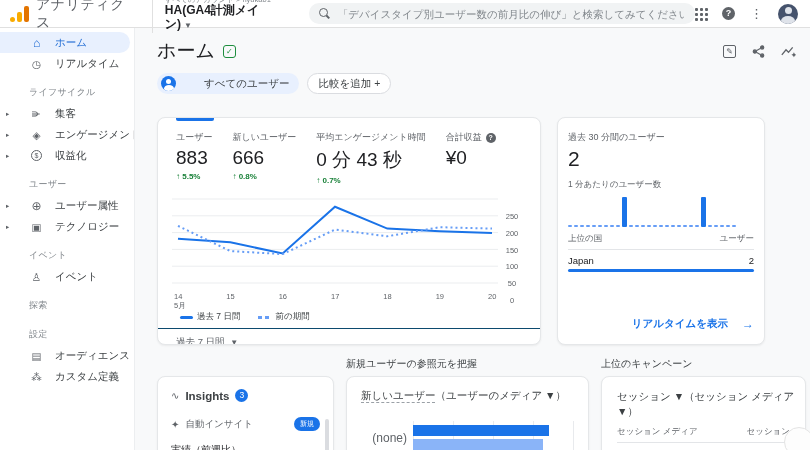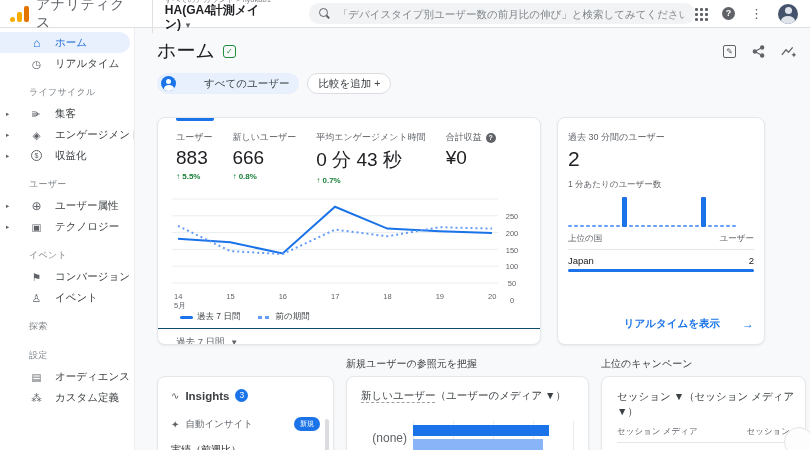--- a/index.html
+++ b/index.html
@@ -118,21 +118,21 @@
   .rt-value { font-size:21px; color:#202124; margin-top:3px; }
   .rt-sub { font-size:8.5px; color:#5f6368; margin-top:8px; }
   .rt-bars { display:flex; align-items:flex-end; gap:2px; height:32px; margin-top:4px; }
   .rt-bar { width:4px; height:2px; background:#669df6; border-radius:1px; flex:0 0 4px; }
   .rt-bar.spike { height:30px; width:5px; flex:0 0 5px; background:#1a73e8; }
   .rt-thead { display:flex; justify-content:space-between; font-size:8.5px; color:#5f6368;
     border-bottom:1px solid #e3e5e8; padding:6px 0 4px; }
   .rt-trow { display:flex; justify-content:space-between; font-size:9.5px; color:#202124; padding:5px 0 3px; }
   .rt-underline { height:2.5px; background:#1a73e8; border-radius:2px; width:100%; }
   .rt-link { margin-top:auto; align-self:flex-end; font-size:10.5px; color:#1a73e8; font-weight:bold;
-    display:flex; align-items:center; gap:22px; cursor:pointer; }
+    display:flex; align-items:center; gap:14px; cursor:pointer; }
   .rt-link .arrow { font-size:12px; }
 
   .row2 { display:flex; gap:12px; margin-top:12px; width:653px; }
   .col2 { display:flex; flex-direction:column; }
   .sec-title { font-size:10px; color:#3c4043; height:16px; margin-bottom:3px; }
   .insights-card { width:177px; height:150px; padding:12px 13px; position:relative; }
   .in-head { display:flex; align-items:center; gap:6px; }
   .in-title { font-size:11.5px; color:#3c4043; font-weight:bold; }
   .in-badge { width:13px; height:13px; border-radius:50%; background:#1a73e8; color:#fff;
     font-size:8.5px; line-height:13px; text-align:center; }
@@ -229,24 +229,20 @@
       <span class="icon ic-demo"></span>
       <span class="nav-label">ユーザー属性</span>
     </div>
     <div class="nav-item">
       <span class="caret"></span>
       <span class="icon ic-tech"></span>
       <span class="nav-label">テクノロジー</span>
     </div>
     <div class="nav-section">イベント</div>
     <div class="nav-item">
-      <span class="icon ic-flag"></span>
-      <span class="nav-label">コンバージョン</span>
-    </div>
-    <div class="nav-item">
       <span class="icon ic-person"></span>
       <span class="nav-label">イベント</span>
     </div>
     <div class="nav-section">探索</div>
     <div class="nav-section">設定</div>
     <div class="nav-item">
       <span class="icon ic-aud"></span>
       <span class="nav-label">オーディエンス</span>
     </div>
     <div class="nav-item">

